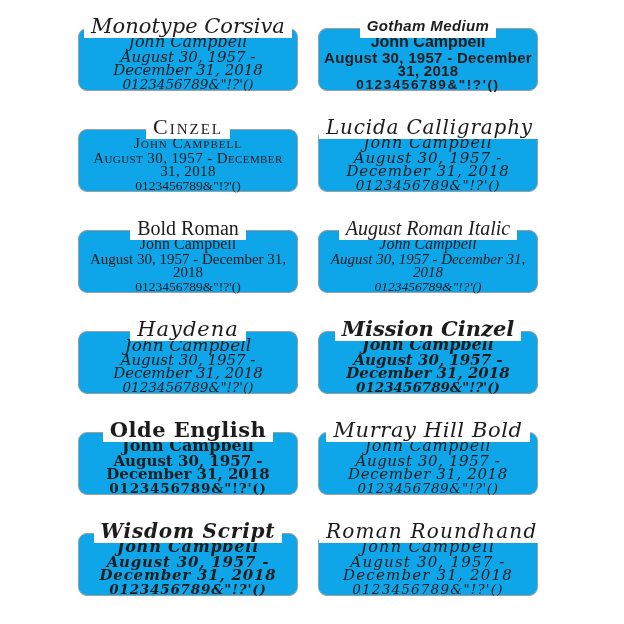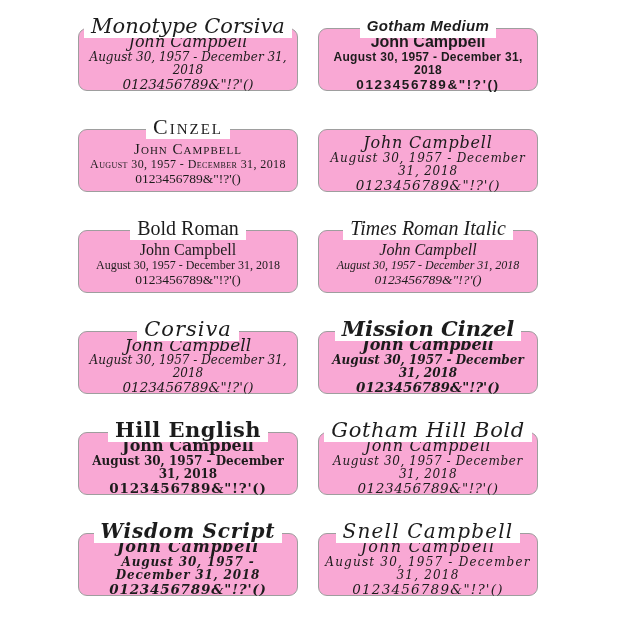--- a/index.html
+++ b/index.html
@@ -18,21 +18,21 @@
     grid-template-columns: 220px 220px;
     grid-auto-rows: 63px;
     column-gap: 20px;
     row-gap: 38px;
   }
   .card {
     position: relative;
     box-sizing: border-box;
     border: 1px solid #9e9e9e;
     border-radius: 9px;
-    background: #f9a8d4;
+    background: #0ea5e9;
     text-align: center;
   }
   .legend {
     position: absolute;
     top: -15px; left: 0; right: 0;
     margin: 0 auto;
     width: max-content;
     max-width: 205px;
     padding: 0 7px;
     background: #ffffff;
@@ -42,21 +42,21 @@
   }
   .lines {
     box-sizing: border-box;
     height: 100%;
     padding: 9px 4px 4px 4px;
     display: flex;
     flex-direction: column;
     justify-content: center;
   }
   .name   { font-size: 16px; line-height: 18px; }
-  .dates  { font-size: 12px; line-height: 13px; }
+  .dates  { font-size: 15px; line-height: 13px; }
   .glyphs { font-size: 13.5px; line-height: 15px; }
 
   
   .f-monotype        { font-family: "DejaVu Serif", serif; font-style: italic; }
   .f-monotype .legend{ font-size: 21px; }
 
   .f-gotham          { font-family: "Liberation Sans", sans-serif; font-weight: 700; }
   .f-gotham .legend  { font-size: 15px; letter-spacing: 0.4px; font-style: italic; }
   .f-gotham .dates   { letter-spacing: 0.3px; }
   .f-gotham .glyphs  { letter-spacing: 1.6px; }
@@ -118,92 +118,93 @@
   <div class="card f-cinzel">
     <div class="legend">Cinzel</div>
     <div class="lines">
       <div class="name">John Campbell</div>
       <div class="dates">August 30, 1957 - December 31, 2018</div>
       <div class="glyphs">0123456789&amp;"!?'()</div>
     </div>
   </div>
 
   <div class="card f-lucida">
+    <div class="legend">Lucida Calligraphy</div>
     <div class="lines">
       <div class="name">John Campbell</div>
       <div class="dates">August 30, 1957 - December 31, 2018</div>
       <div class="glyphs">0123456789&amp;"!?'()</div>
     </div>
   </div>
 
   <div class="card f-times">
     <div class="legend">Bold Roman</div>
     <div class="lines">
       <div class="name">John Campbell</div>
       <div class="dates">August 30, 1957 - December 31, 2018</div>
       <div class="glyphs">0123456789&amp;"!?'()</div>
     </div>
   </div>
 
   <div class="card f-timesitalic">
-    <div class="legend">Times Roman Italic</div>
+    <div class="legend">August Roman Italic</div>
     <div class="lines">
       <div class="name">John Campbell</div>
       <div class="dates">August 30, 1957 - December 31, 2018</div>
       <div class="glyphs">0123456789&amp;"!?'()</div>
     </div>
   </div>
 
   <div class="card f-haydena">
-    <div class="legend">Corsiva</div>
+    <div class="legend">Haydena</div>
     <div class="lines">
       <div class="name">John Campbell</div>
       <div class="dates">August 30, 1957 - December 31, 2018</div>
       <div class="glyphs">0123456789&amp;"!?'()</div>
     </div>
   </div>
 
   <div class="card f-mission">
     <div class="legend">Mission Cinzel</div>
     <div class="lines">
       <div class="name">John Campbell</div>
       <div class="dates">August 30, 1957 - December 31, 2018</div>
       <div class="glyphs">0123456789&amp;"!?'()</div>
     </div>
   </div>
 
   <div class="card f-olde">
-    <div class="legend">Hill English</div>
+    <div class="legend">Olde English</div>
     <div class="lines">
       <div class="name">John Campbell</div>
       <div class="dates">August 30, 1957 - December 31, 2018</div>
       <div class="glyphs">0123456789&amp;"!?'()</div>
     </div>
   </div>
 
   <div class="card f-murray">
-    <div class="legend">Gotham Hill Bold</div>
+    <div class="legend">Murray Hill Bold</div>
     <div class="lines">
       <div class="name">John Campbell</div>
       <div class="dates">August 30, 1957 - December 31, 2018</div>
       <div class="glyphs">0123456789&amp;"!?'()</div>
     </div>
   </div>
 
   <div class="card f-wisdom">
     <div class="legend">Wisdom Script</div>
     <div class="lines">
       <div class="name">John Campbell</div>
       <div class="dates">August 30, 1957 - December 31, 2018</div>
       <div class="glyphs">0123456789&amp;"!?'()</div>
     </div>
   </div>
 
   <div class="card f-snell">
-    <div class="legend">Snell Campbell</div>
+    <div class="legend">Roman Roundhand</div>
     <div class="lines">
       <div class="name">John Campbell</div>
       <div class="dates">August 30, 1957 - December 31, 2018</div>
       <div class="glyphs">0123456789&amp;"!?'()</div>
     </div>
   </div>
 
 </div>
 
 </body></html>

